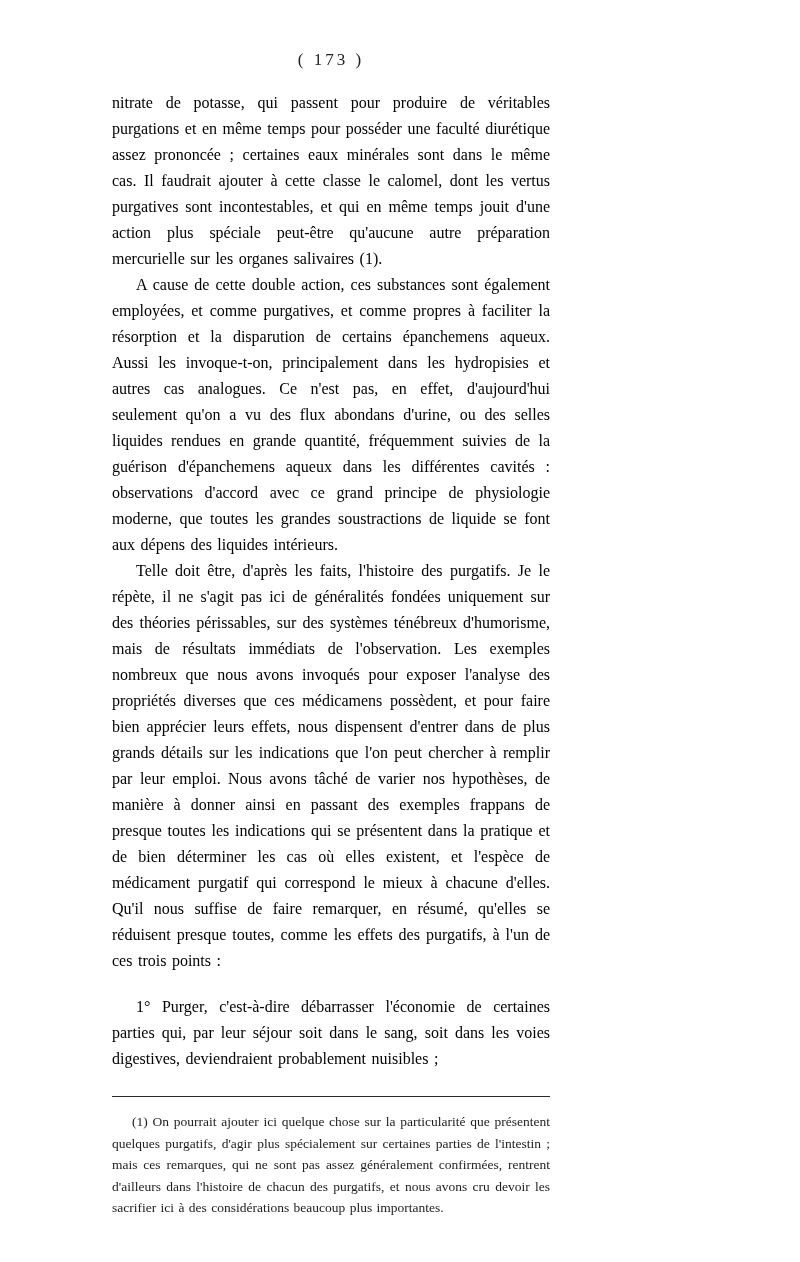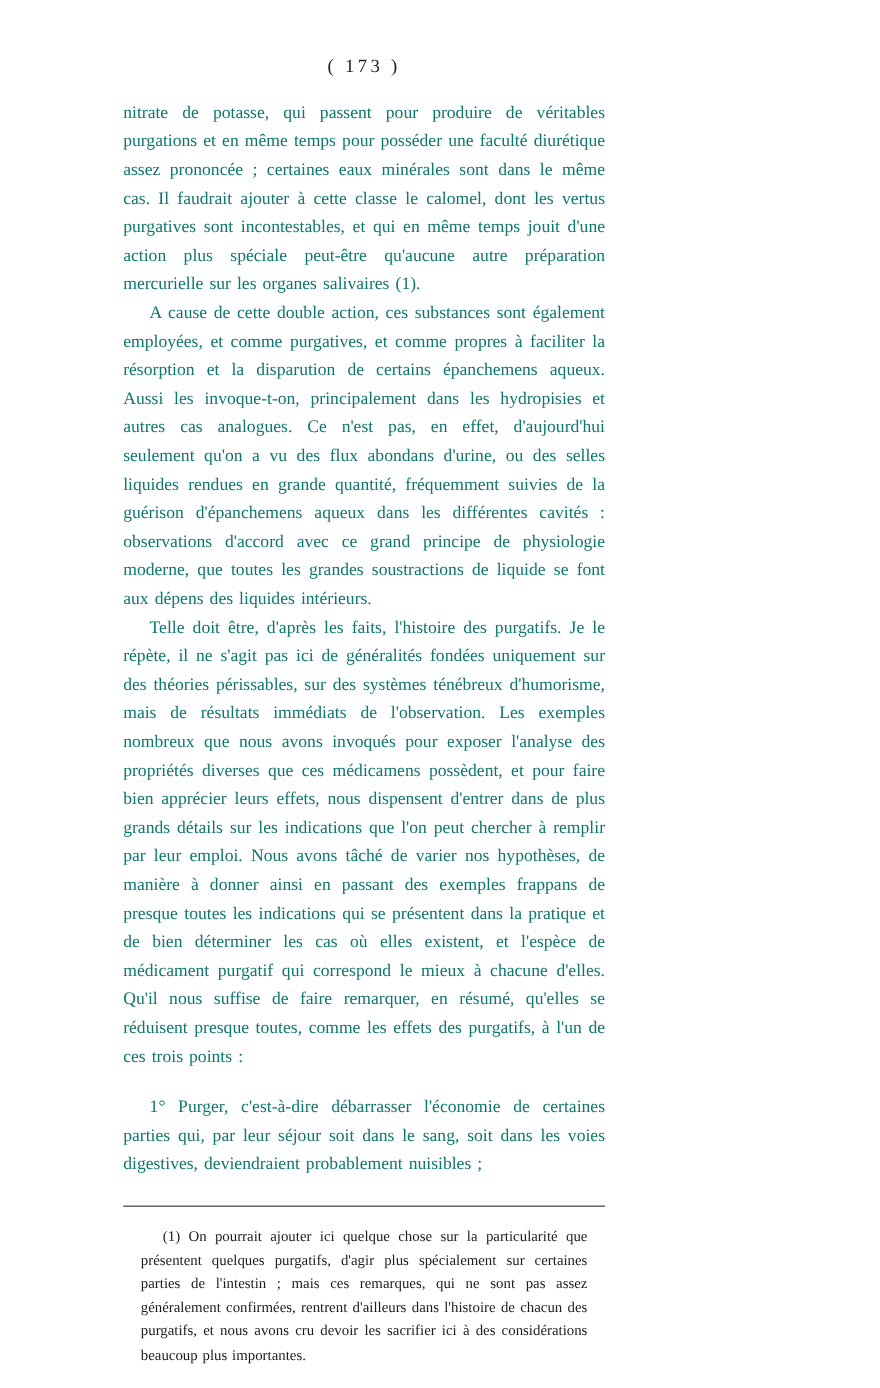--- a/index.html
+++ b/index.html
@@ -28,36 +28,36 @@
     margin: 0 0 20px 0;
     color: #222;
   }
   .body-text p {
     margin: 0;
     font-size: 16px;
     line-height: 26px;
     text-align: justify;
     text-indent: 24px;
     word-spacing: 1.5px;
-    color: #0f766e;
+    color: #000000;
   }
   .body-text p.no-indent {
     text-indent: 0;
   }
   .body-text p.points {
     margin-top: 20px;
   }
   .footnote-divider {
     border: none;
     border-top: 1px solid #2a2a2a;
     height: 0;
     margin: 24px 0 14px 0;
   }
   .footnote {
-    margin: 16px;
+    margin: 0;
     font-size: 13.5px;
     line-height: 21.5px;
     text-align: justify;
     text-indent: 20px;
     word-spacing: 1px;
     color: #1c1c1c;
   }
 </style>
 </head>
 <body>

